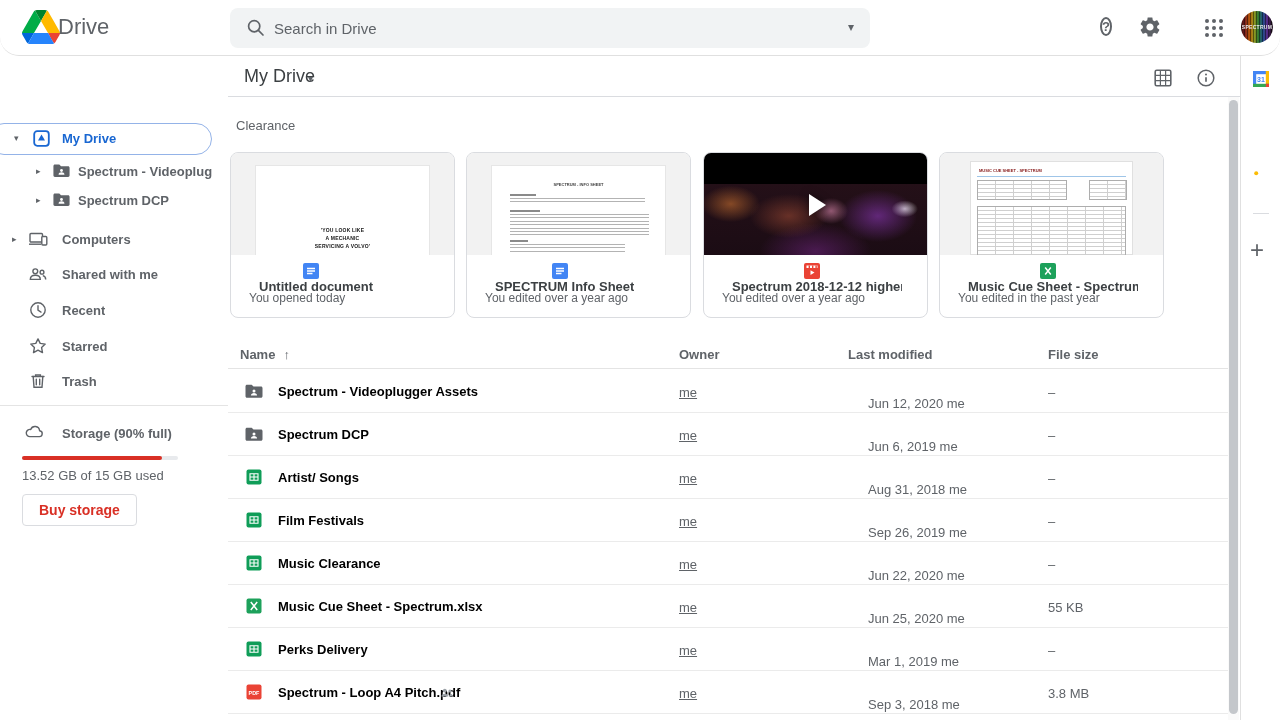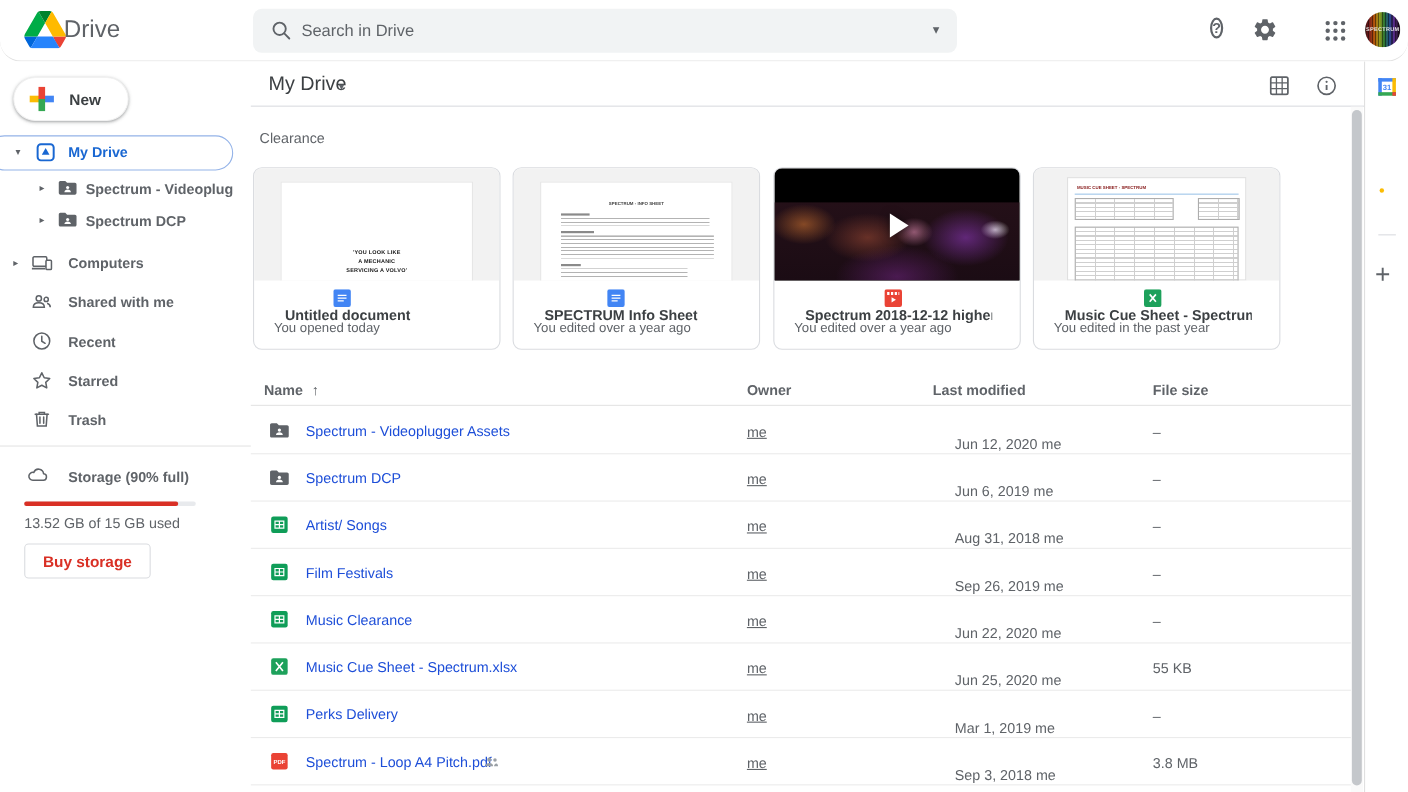--- a/index.html
+++ b/index.html
@@ -106,21 +106,21 @@
   .card-sub { position:absolute; left:18px; top:138px; font-size:12px; color:#5f6368; }
   .mini-icon { width:16px; height:16px; flex:0 0 16px; }
 
   
   .col-head { position:absolute; top:347px; font-size:13px; color:#5f6368; font-weight:bold; cursor:pointer; }
   .sort-arrow { font-weight:normal; color:#5f6368; font-size:13px; margin-left:8px; }
   .thead-divider { position:absolute; left:228px; top:368px; width:1004px; height:1px; background:#e4e4e4; }
   .trow { position:absolute; left:228px; width:1004px; height:43px; border-bottom:1px solid #ebebeb;
     cursor:pointer; }
   .trow .ficon { position:absolute; left:16px; top:11px; width:20px; height:20px; }
-  .fname { position:absolute; left:50px; top:14px; font-size:13px; font-weight:normal; color:#1d4ed8;
+  .fname { position:absolute; left:50px; top:14px; font-size:13px; font-weight:bold; color:#000000;
     white-space:nowrap; }
   .shared-ind { position:absolute; top:15px; width:14px; height:14px; }
   .cell { position:absolute; top:15px; font-size:13px; color:#5f6368; }
   .c-owner { left:451px;text-decoration:underline; } .c-mod { left:640px;margin-top:11px; } .c-size { left:820px; }
 
   
   .scroll-track { position:absolute; left:1228px; top:97px; width:11px; bottom:0; background:#fafafa; }
   .scroll-thumb { position:absolute; left:1229px; top:100px; width:9px; height:614px;
     background:#c4c7cb; border-radius:5px; cursor:pointer; }
   .rightbar { position:absolute; left:1240px; top:56px; width:40px; bottom:0; background:#fff;
@@ -184,27 +184,20 @@
       <i></i>
       <i></i>
   </span>
   <div class="avatar">
     <span>SPECTRUM</span>
   </div>
 </div>
 
 <div class="sidebar">
 
-  <div class="new-btn">
-    <span class="gplus">
-        <span class="h"></span>
-        <span class="v"></span>
-      </span>
-    <span class="new-label">New</span>
-  </div>
 
   <div class="mydrive-pill"></div>
   <span class="tree-caret" style="left:14px;top:77px;">▾</span>
   <span class="abs" style="left:32px;top:73px;">
     <svg width="19" height="19" viewBox="0 0 19 19">
       <rect x="2.2" y="2.2" width="14.6" height="14.6" rx="3" fill="none" stroke="#1967d2" stroke-width="1.8"></rect>
       <path d="M9.5 5.6 13 11.6H6z" fill="#1967d2"></path>
     </svg>
   </span>
   <span class="abs" style="left:62px;top:75px;font-size:13px;font-weight:bold;color:#1967d2;">My Drive</span>

